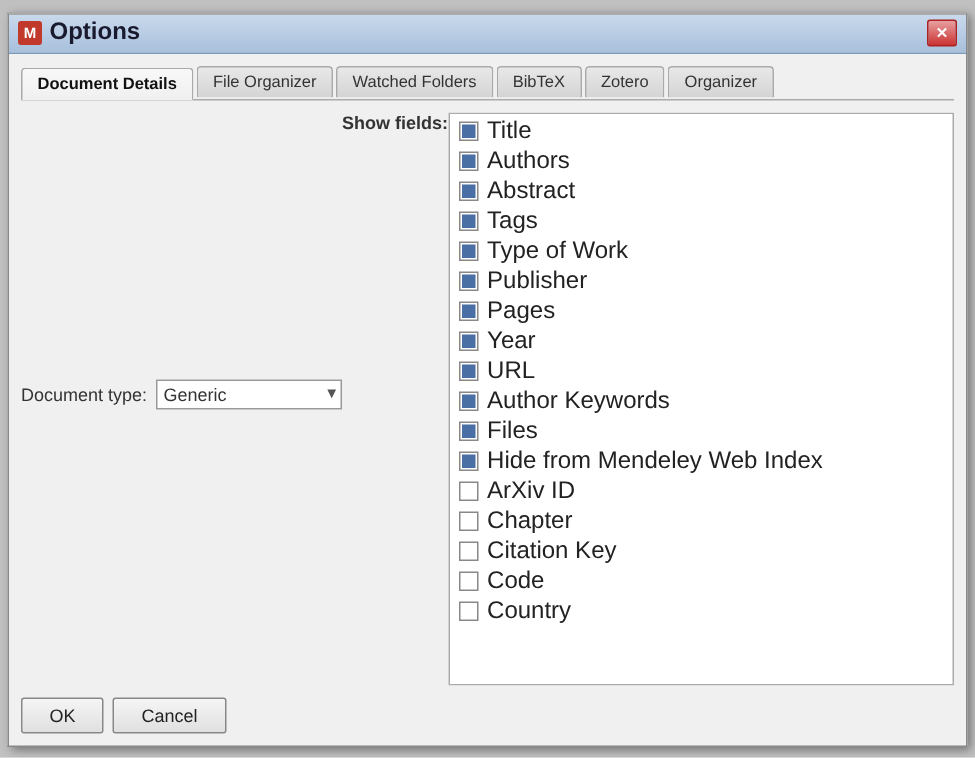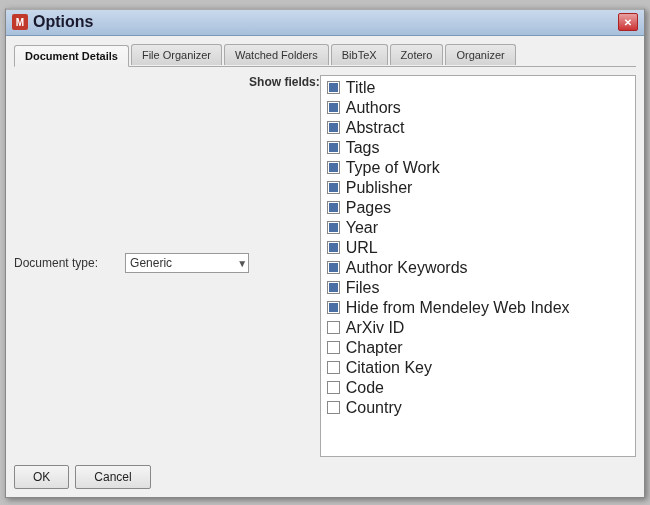--- a/index.html
+++ b/index.html
@@ -123,21 +123,20 @@
     }
     .form-label {
       font-size: 12px;
       color: #333;
       margin-right: 6px;
       white-space: nowrap;
     }
     .dropdown-wrapper {
       flex: 1;
       position: relative;
-      margin-left: 21px;
     }
     .dropdown {
       width: 100%;
       padding: 2px 20px 2px 4px;
       border: 1px solid #999;
       background: white;
       font-size: 12px;
       appearance: none;
       -webkit-appearance: none;
       cursor: pointer;

